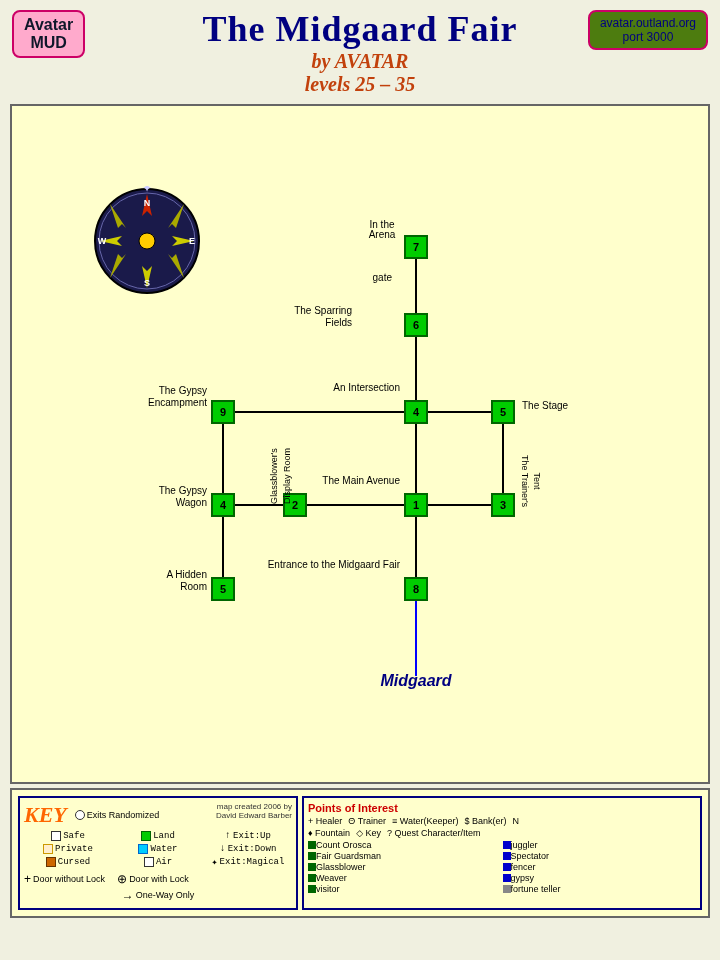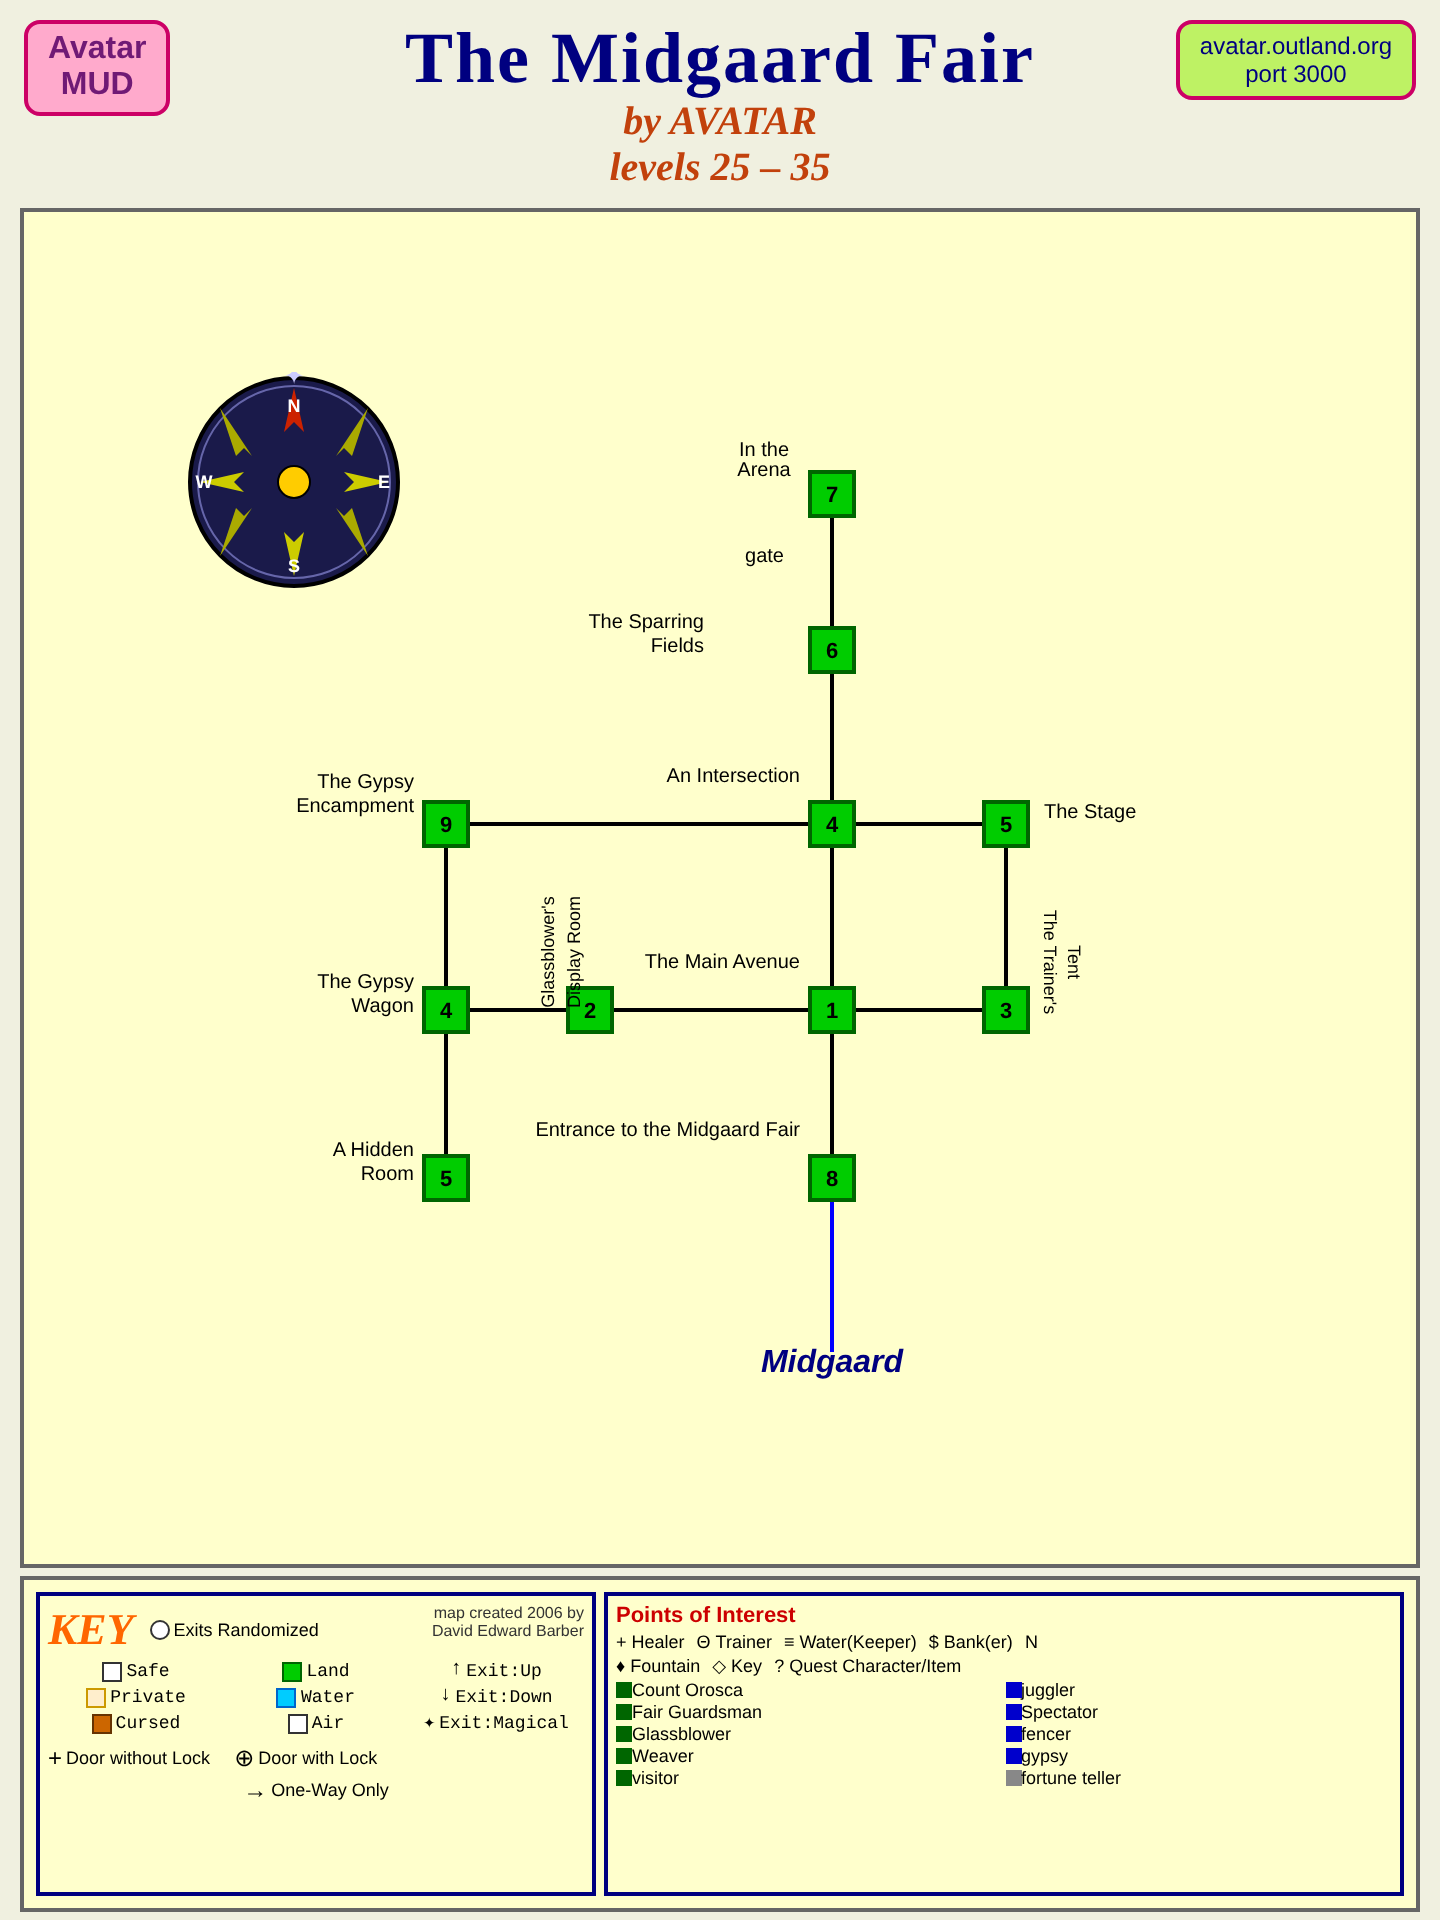--- a/index.html
+++ b/index.html
@@ -36,27 +36,27 @@
       position: absolute;
       left: 12px;
       top: 10px;
       background: #ffaacc;
       border: 2px solid #cc0066;
       border-radius: 8px;
       padding: 4px 10px;
       text-align: center;
       font-weight: bold;
       font-size: 16px;
-      color: #701a75;
+      color: #0f172a;
     }
     .server-badge {
       position: absolute;
       right: 12px;
       top: 10px;
-      background: #bef264;
+      background: #4d7c0f;
       border: 2px solid #cc0066;
       border-radius: 8px;
       padding: 4px 10px;
       text-align: center;
       font-size: 12px;
       color: #000080;
     }
 
     
     #map-container {
@@ -78,21 +78,21 @@
     }
 
     
     #key-section {
       margin: 4px 10px 0 10px;
       background: #ffffcc;
       border: 2px solid #666;
       display: flex;
       flex-direction: row;
       padding: 6px;
-      height: 168px;
+      height: 130px;
     }
 
     .key-left {
       width: 280px;
       border: 2px solid #000080;
       padding: 4px;
       position: relative;
     }
 
     .key-title {

